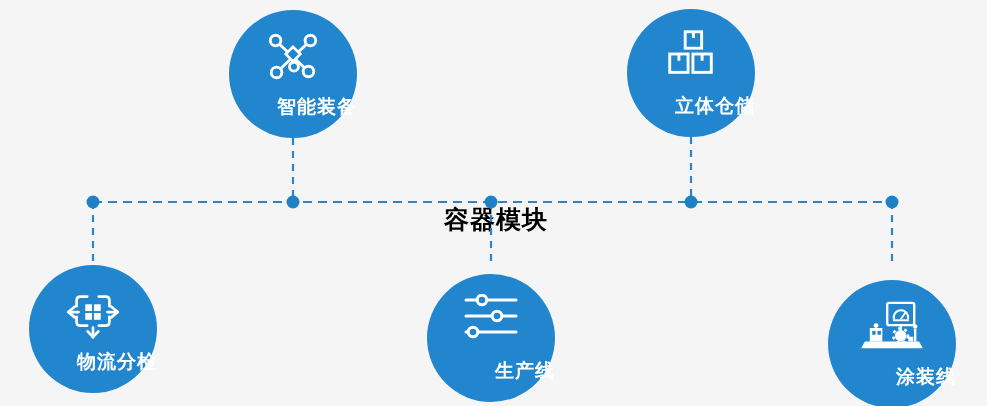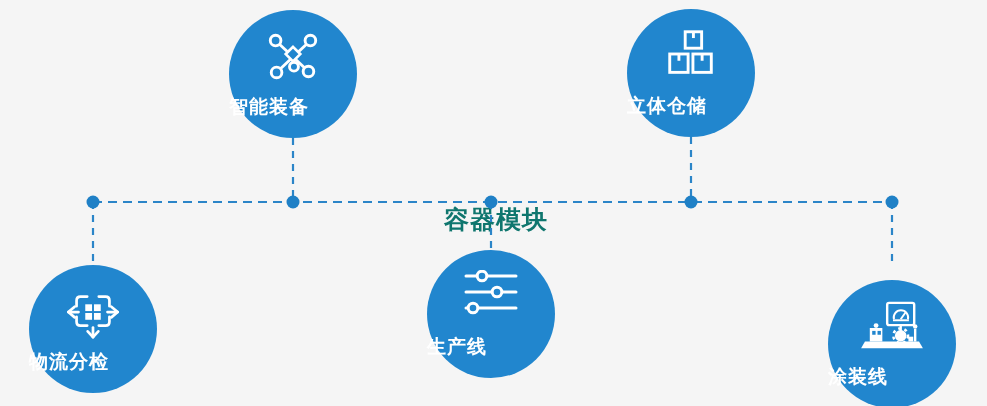--- a/index.html
+++ b/index.html
@@ -14,21 +14,21 @@
     overflow:hidden;
   }
   
   .watermark{
     position:absolute;
     left:441px;top:203px;
     width:110px;
     text-align:center;
     font-size:25px;
     font-weight:600;
-    color:#0f766e;
+    color:#000000;
     letter-spacing:1px;
     user-select:none;
     z-index:1;
   }
   
   .connectors{
     position:absolute;left:0;top:0;
     z-index:2;
   }
   
@@ -42,31 +42,31 @@
   .node .icon{
     position:absolute;
     left:50%;top:20px;
     transform:translateX(-50%);
   }
   .node .icon svg{display:block;}
   .node .label{
     position:absolute;
     left:0;top:84px;
     width:100%;
-    text-align:left;
+    text-align:right;
     color:#ffffff;
     font-size:19px;
     font-weight:bold;
     letter-spacing:1px;
     white-space:nowrap;
   }
   .node-intelligent-equipment{left:229px;top:10px;}
   .node-stereo-warehouse{left:627px;top:9px;}
   .node-logistics-sorting{left:29px;top:265px;}
-  .node-production-line{left:427px;top:250px;}
+  .node-production-line{left:427px;top:274px;}
   .node-painting-line{left:828px;top:280px;}
 </style>
 </head>
 <body>
 
 <div class="stage">
 
   <div class="watermark">容器模块</div>
 
   <svg class="connectors" width="987" height="406" viewBox="0 0 987 406">

